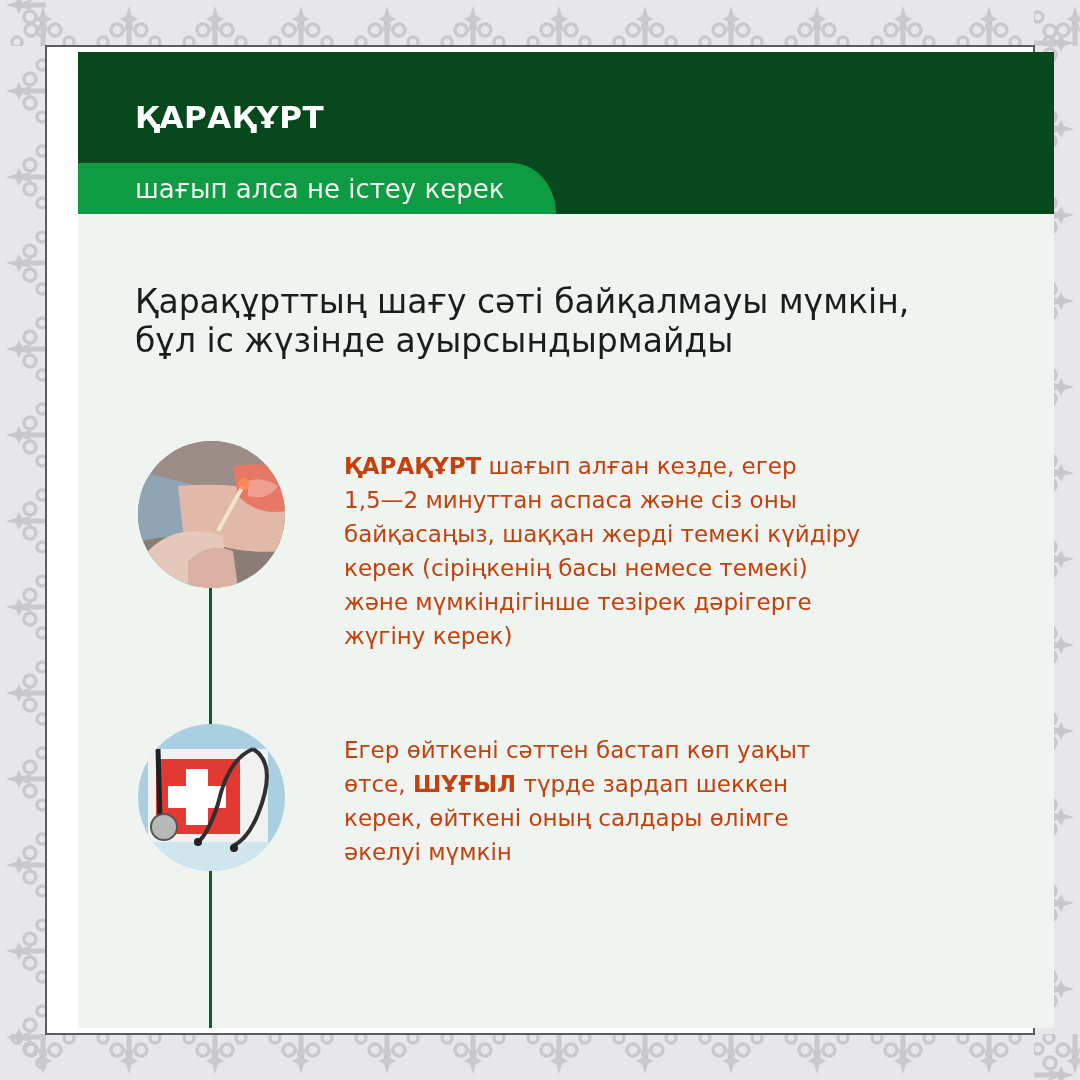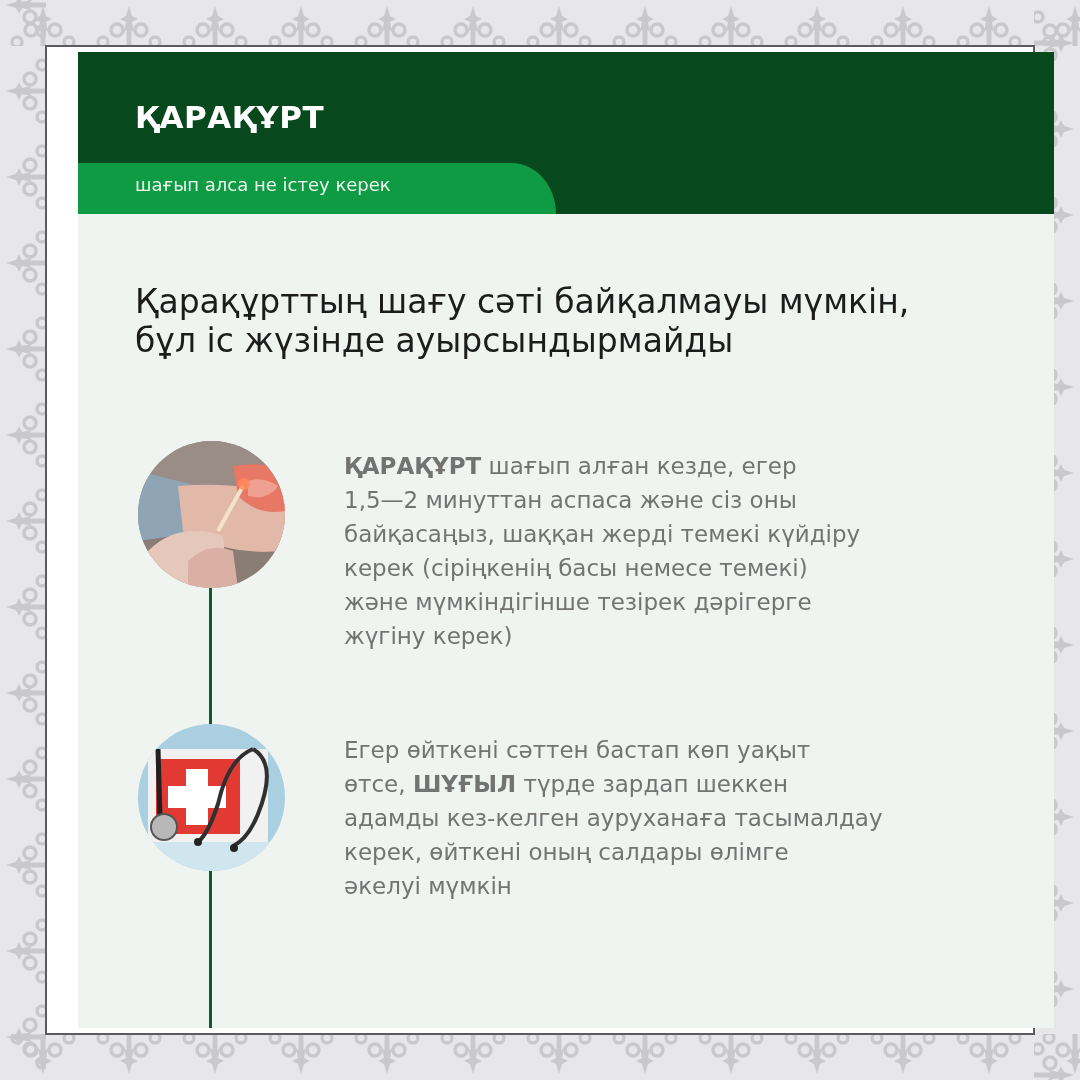--- a/index.html
+++ b/index.html
@@ -34,42 +34,42 @@
       color: #ffffff; font-weight: bold; font-size: 31px; letter-spacing: 0.5px;
       font-family: "DejaVu Sans", sans-serif;
     }
     .subtitle-band {
       position: absolute; left: 0; top: 111px; width: 478px; height: 51px;
       background: #0f9a44;
       border-top-right-radius: 52px 60px;
     }
     .subtitle {
       position: absolute; left: 57px; top: 11px;
-      color: #ecf7ee; font-size: 18px; white-space: nowrap;
+      color: #ecf7ee; font-size: 26px; white-space: nowrap;
       font-family: "DejaVu Sans", sans-serif;
     }
     .lead {
       position: absolute; left: 57px; top: 230px;
       color: #1c1c1c; font-size: 33px; line-height: 39px;
       font-family: "DejaVu Sans", sans-serif;
     }
     .timeline-line {
       position: absolute; left: 131px; top: 535px; width: 3px; height: 441px;
       background: #11592e;
     }
     .photo {
       position: absolute; width: 147px; height: 147px; border-radius: 50%;
       overflow: hidden; left: 60px;
     }
     .photo svg { width: 147px; height: 147px; display: block; }
     .photo-1 { top: 389px; }
     .photo-2 { top: 672px; }
     .item-text {
       position: absolute; left: 266px; width: 640px;
-      color: #737373; font-size: 23px; line-height: 34px;
+      color: #c2410c; font-size: 23px; line-height: 34px;
       font-family: "DejaVu Sans", sans-serif;
     }
     .item-text b { font-weight: bold; }
     .item-1 { top: 397px; }
     .item-2 { top: 681px; }
   </style>
 </head>
 <body>
 
 <svg class="ornament-bg" viewBox="0 0 1080 1080" xmlns="http://www.w3.org/2000/svg">
@@ -149,17 +149,16 @@
       <path d="M20,25 L22,95" stroke="#202020" stroke-width="5" fill="none"></path>
       <circle cx="26" cy="103" r="13" fill="#b8b8b8" stroke="#555" stroke-width="2"></circle>
       <path d="M115,25 Q90,35 80,80 Q70,110 60,118 M115,25 Q140,40 120,90 Q110,115 95,122" stroke="#303030" stroke-width="4" fill="none"></path>
       <circle cx="60" cy="118" r="4" fill="#222"></circle>
       <circle cx="96" cy="124" r="4" fill="#222"></circle>
     </svg>
   </div>
   <div class="item-text item-2">
     <div>Егер өйткені сәттен бастап көп уақыт</div>
     <div><span>өтсе, </span><b>ШҰҒЫЛ</b><span> түрде зардап шеккен</span></div>
-    <div>адамды кез-келген ауруханаға тасымалдау</div>
     <div>керек, өйткені оның салдары өлімге</div>
     <div>әкелуі мүмкін</div>
   </div>
 </div>
 
 </body></html>

